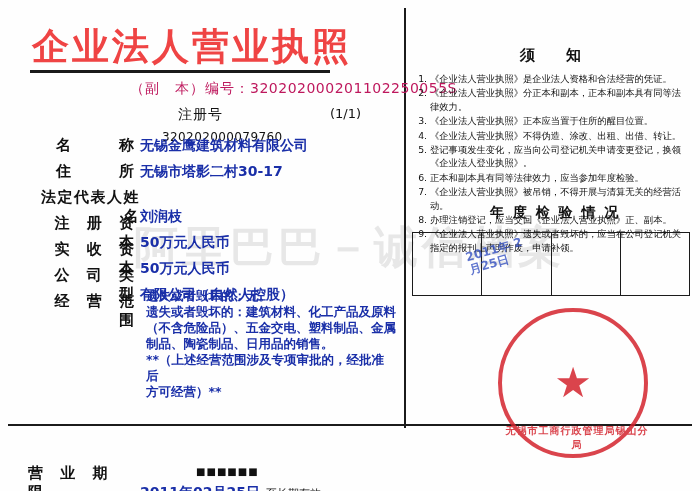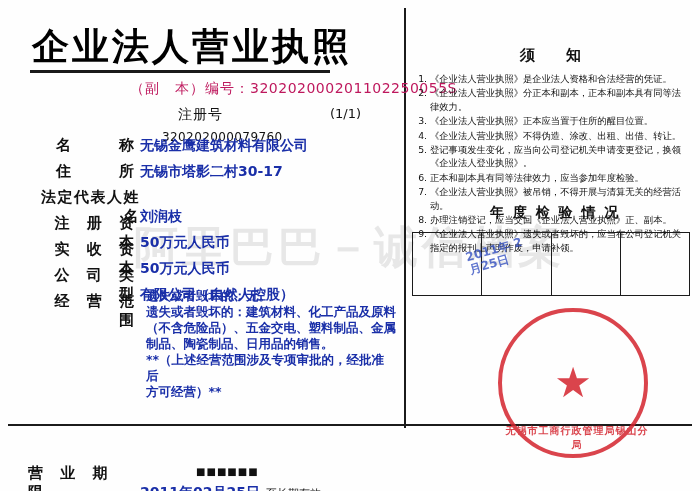--- a/index.html
+++ b/index.html
@@ -31,21 +31,21 @@
     pointer-events: none;
     white-space: nowrap;
   }
   
   .title {
     position: absolute;
     left: 32px;
     top: 22px;
     font-size: 37px;
     font-weight: bold;
-    color: #000000;
+    color: #ef4444;
     letter-spacing: 3px;
     font-family: "DejaVu Serif", "Liberation Serif", serif;
   }
   .title-underline {
     position: absolute;
     left: 30px;
     top: 70px;
     width: 300px;
     height: 3px;
     background: #1a1a1a;

